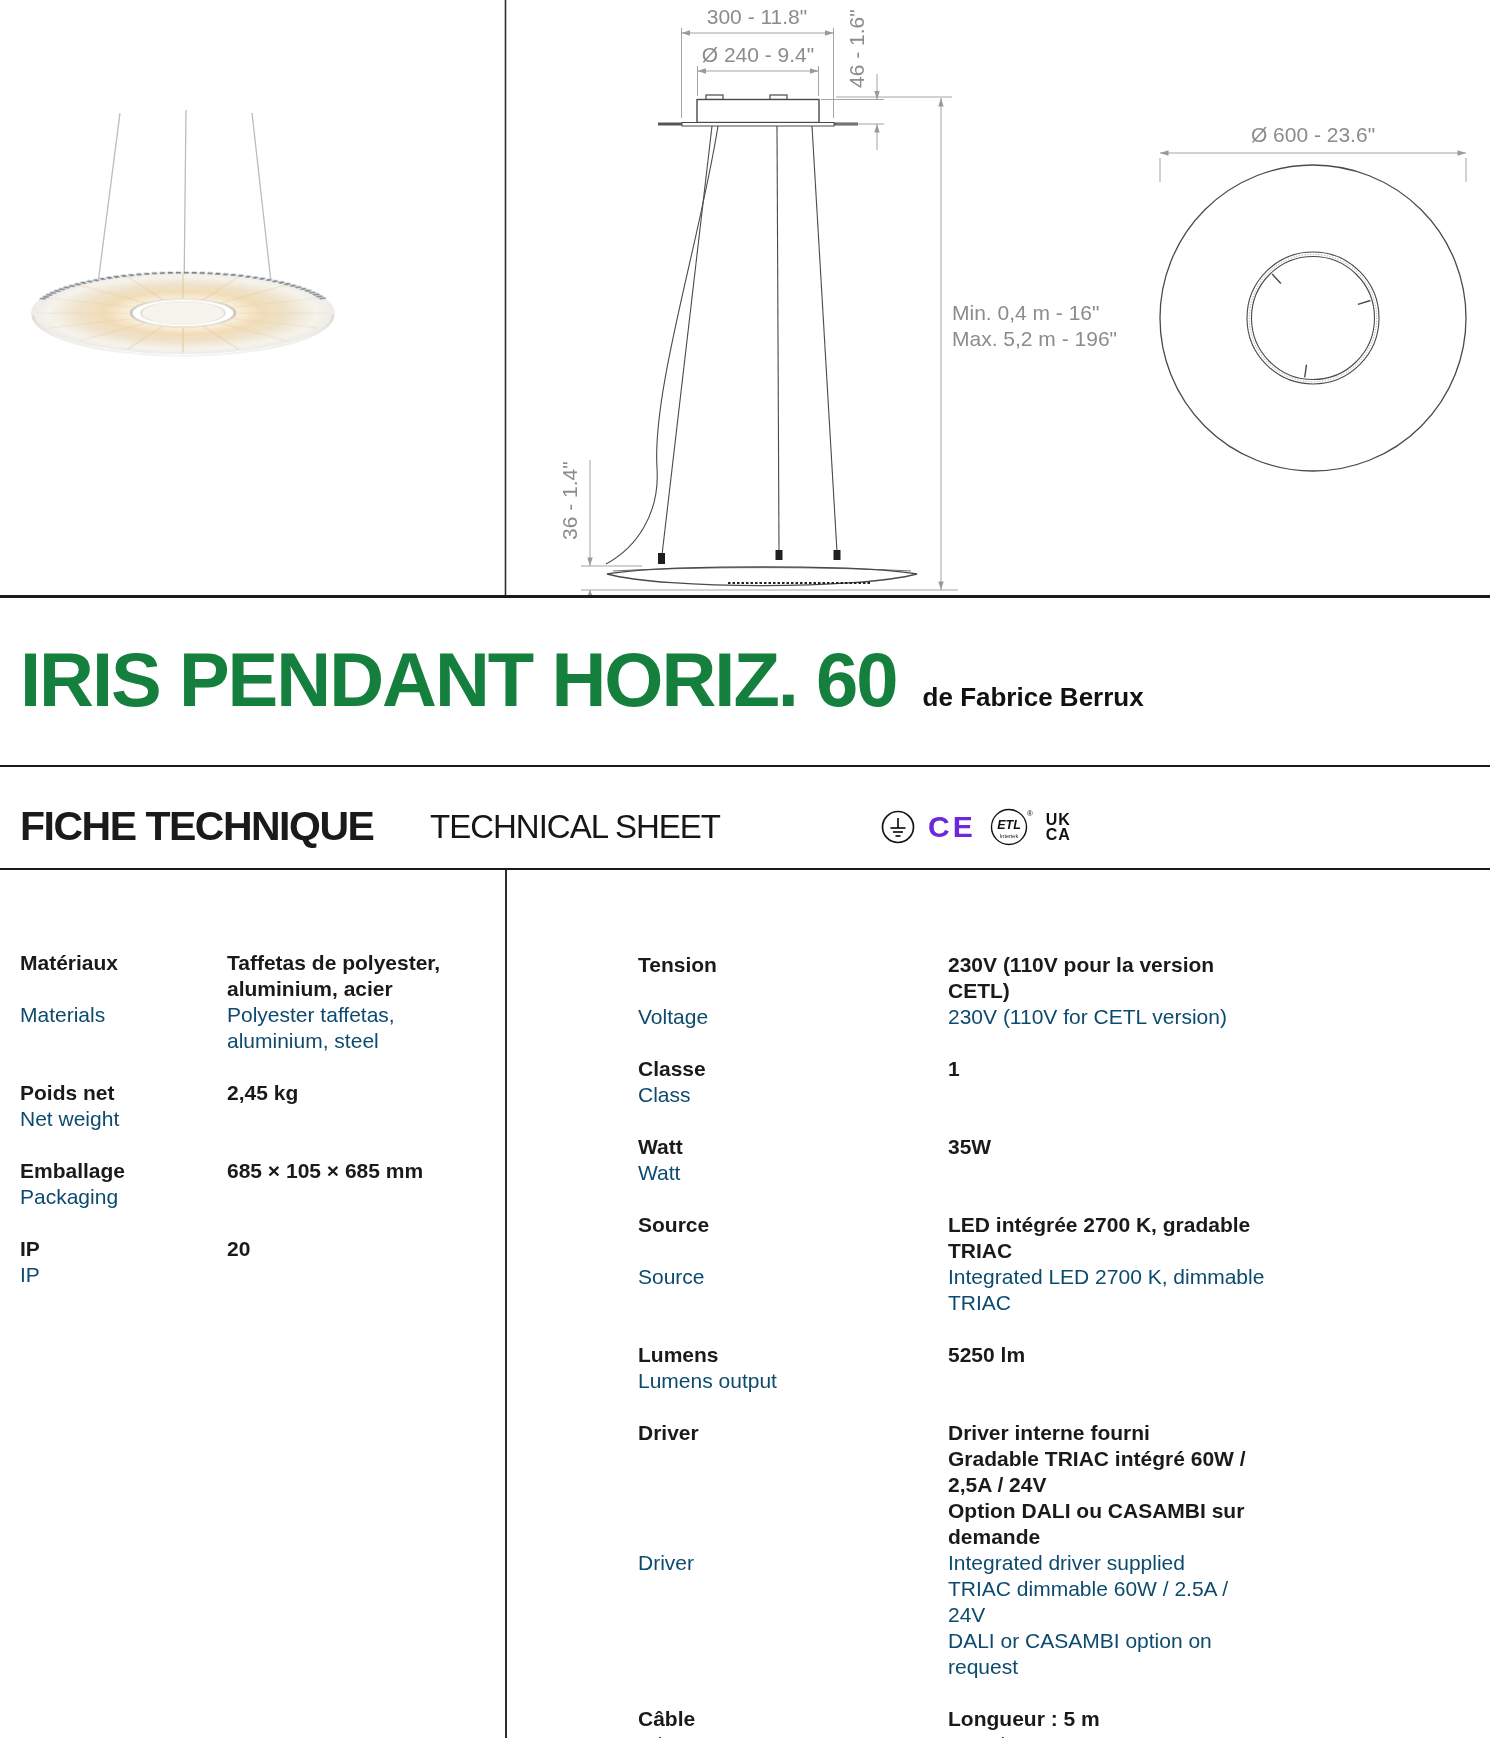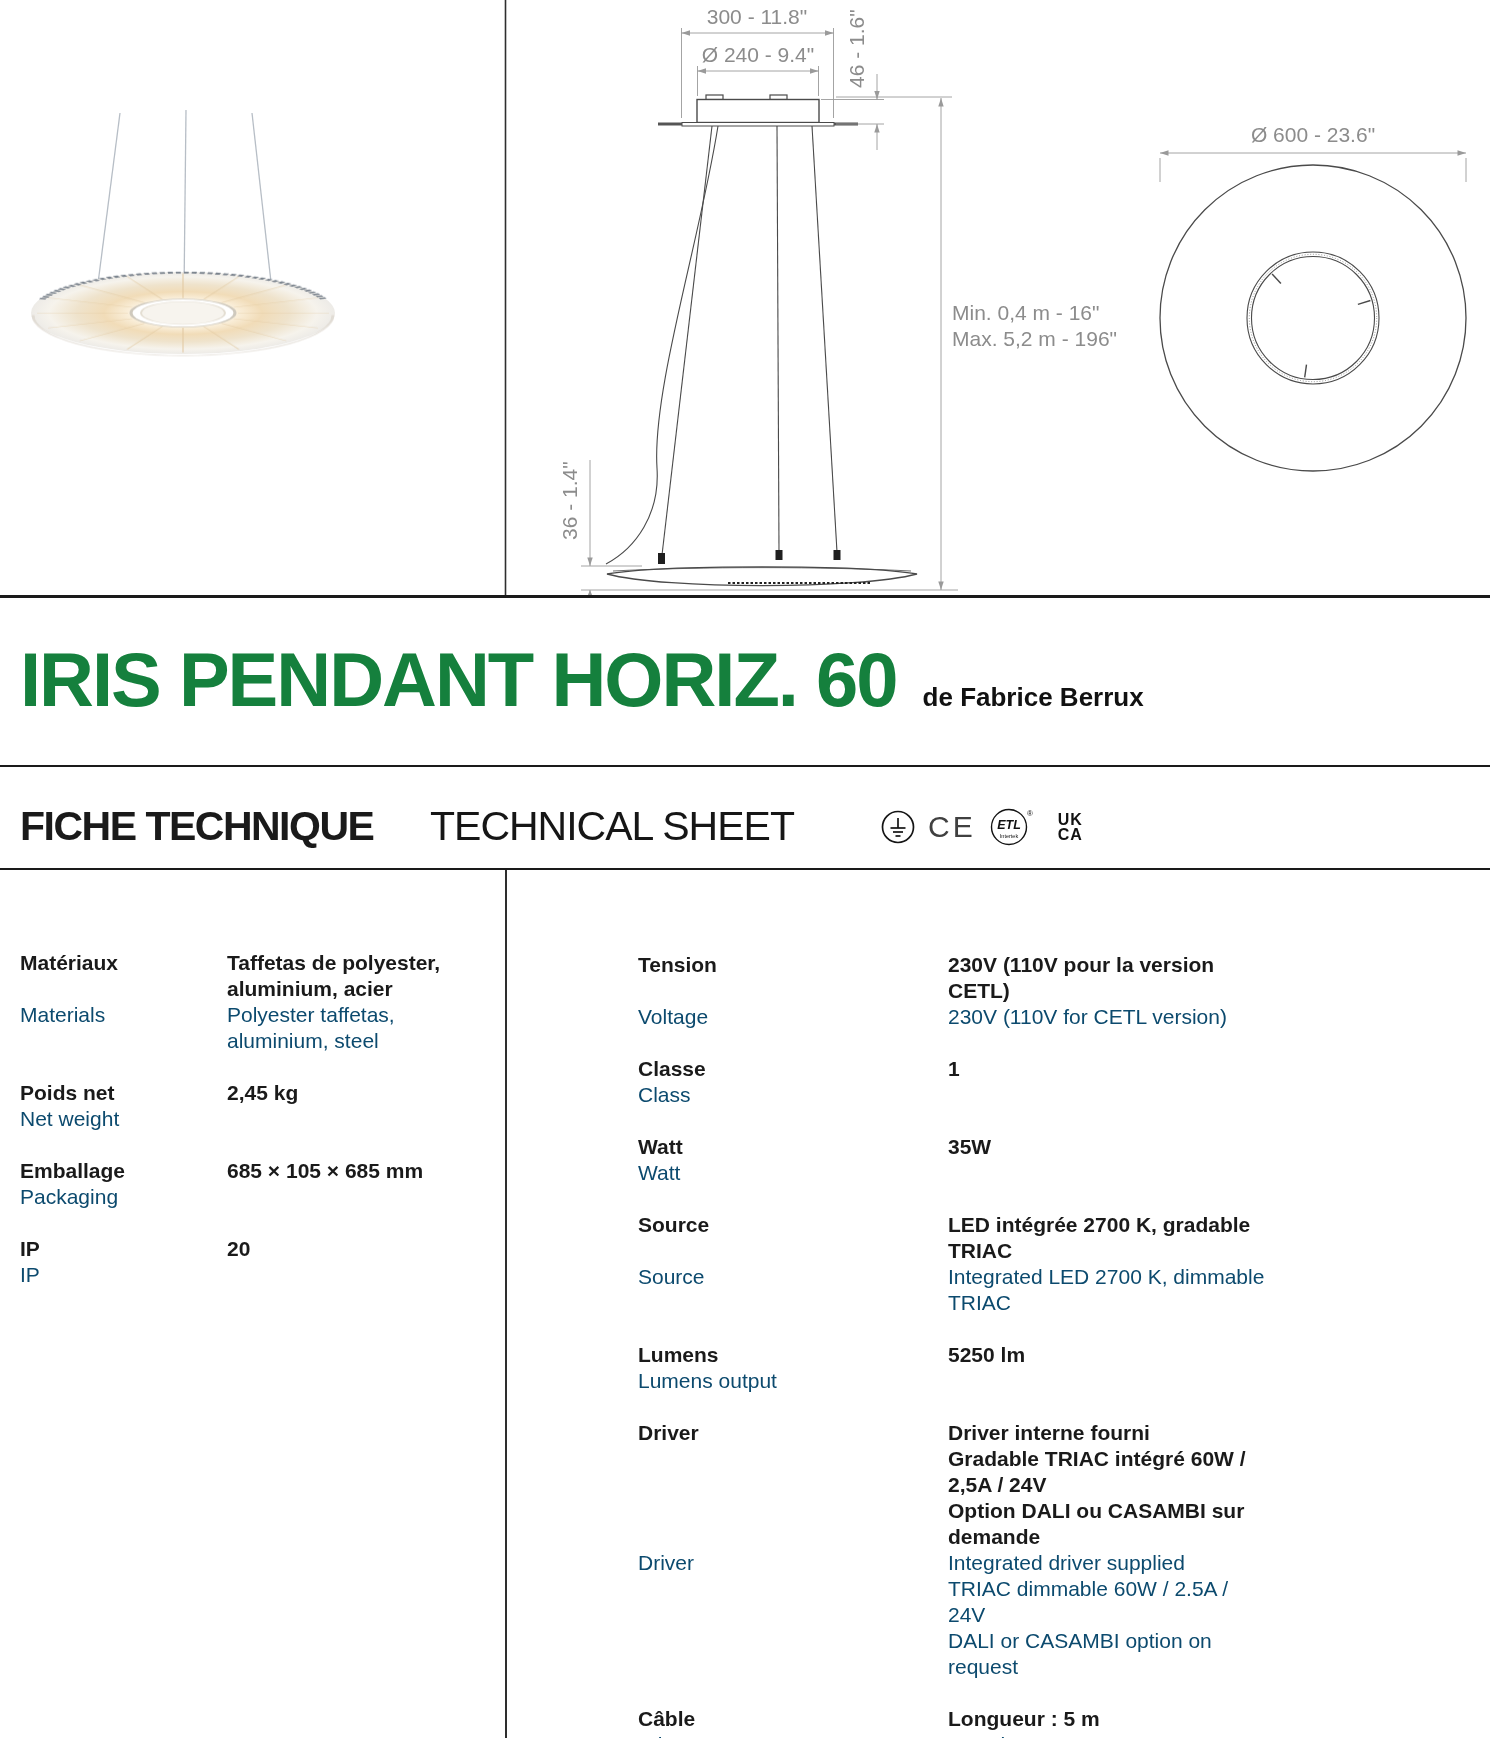--- a/index.html
+++ b/index.html
@@ -19,27 +19,27 @@
   #title-row{position:absolute;left:20px;top:642px;width:1460px;display:flex;align-items:baseline;}
   #page-title{
     font-size:76px;font-weight:700;letter-spacing:-2px;line-height:1;
     color:#15803d;white-space:nowrap;
   }
   #page-byline{font-size:26px;font-weight:700;color:#111;margin-left:26px;white-space:nowrap;}
   
   #header-row{position:absolute;left:0;top:765px;width:1490px;height:103px;}
   #header-row .hcell{position:absolute;top:0;height:123px;display:flex;align-items:center;}
   .h-fr{left:20px;font-size:41px;font-weight:700;letter-spacing:-1.5px;white-space:nowrap;}
-  .h-en{left:430px;font-size:41px;font-weight:400;letter-spacing:-1px;color:#161616;white-space:nowrap;}
+  .h-en{left:430px;font-size:33px;font-weight:400;letter-spacing:-1px;color:#161616;white-space:nowrap;}
   .h-certs{left:879px;gap:11px;}
   .h-cat-fr{left:1089px;font-size:21px;font-weight:700;letter-spacing:0;}
   .h-cat-en{left:1289px;font-size:21px;font-weight:400;color:#222;}
   .cert{display:flex;align-items:center;}
-  #cert-ce-text{font-size:30px;font-weight:400;letter-spacing:3px;color:#404040;}
-  .ukca{display:flex;flex-direction:column;justify-content:center;font-weight:700;font-size:16px;line-height:15px;letter-spacing:1px;color:#111;margin-left:12px;}
+  #cert-ce-text{font-size:30px;font-weight:700;letter-spacing:3px;color:#6d28d9;}
+  .ukca{display:flex;flex-direction:column;justify-content:center;font-weight:700;font-size:16px;line-height:15px;letter-spacing:1px;color:#111;}
   
   .spec-col{position:absolute;font-size:21px;line-height:26px;}
   #spec-col-left{left:20px;top:950px;width:465px;--lw:207px;}
   #spec-col-right{left:638px;top:952px;width:630px;--lw:310px;}
   .spec-row{display:grid;grid-template-columns:var(--lw) 1fr;margin-bottom:26px;}
   .b{font-weight:700;color:#1a1a1a;}
   .r{font-weight:400;color:#0c4a6e;}
   
   svg text.dim{font-family:"Liberation Sans","DejaVu Sans",sans-serif;font-size:21px;fill:#8c8c8c;}
   svg text.cert-t{font-family:"Liberation Sans","DejaVu Sans",sans-serif;fill:#111;}

